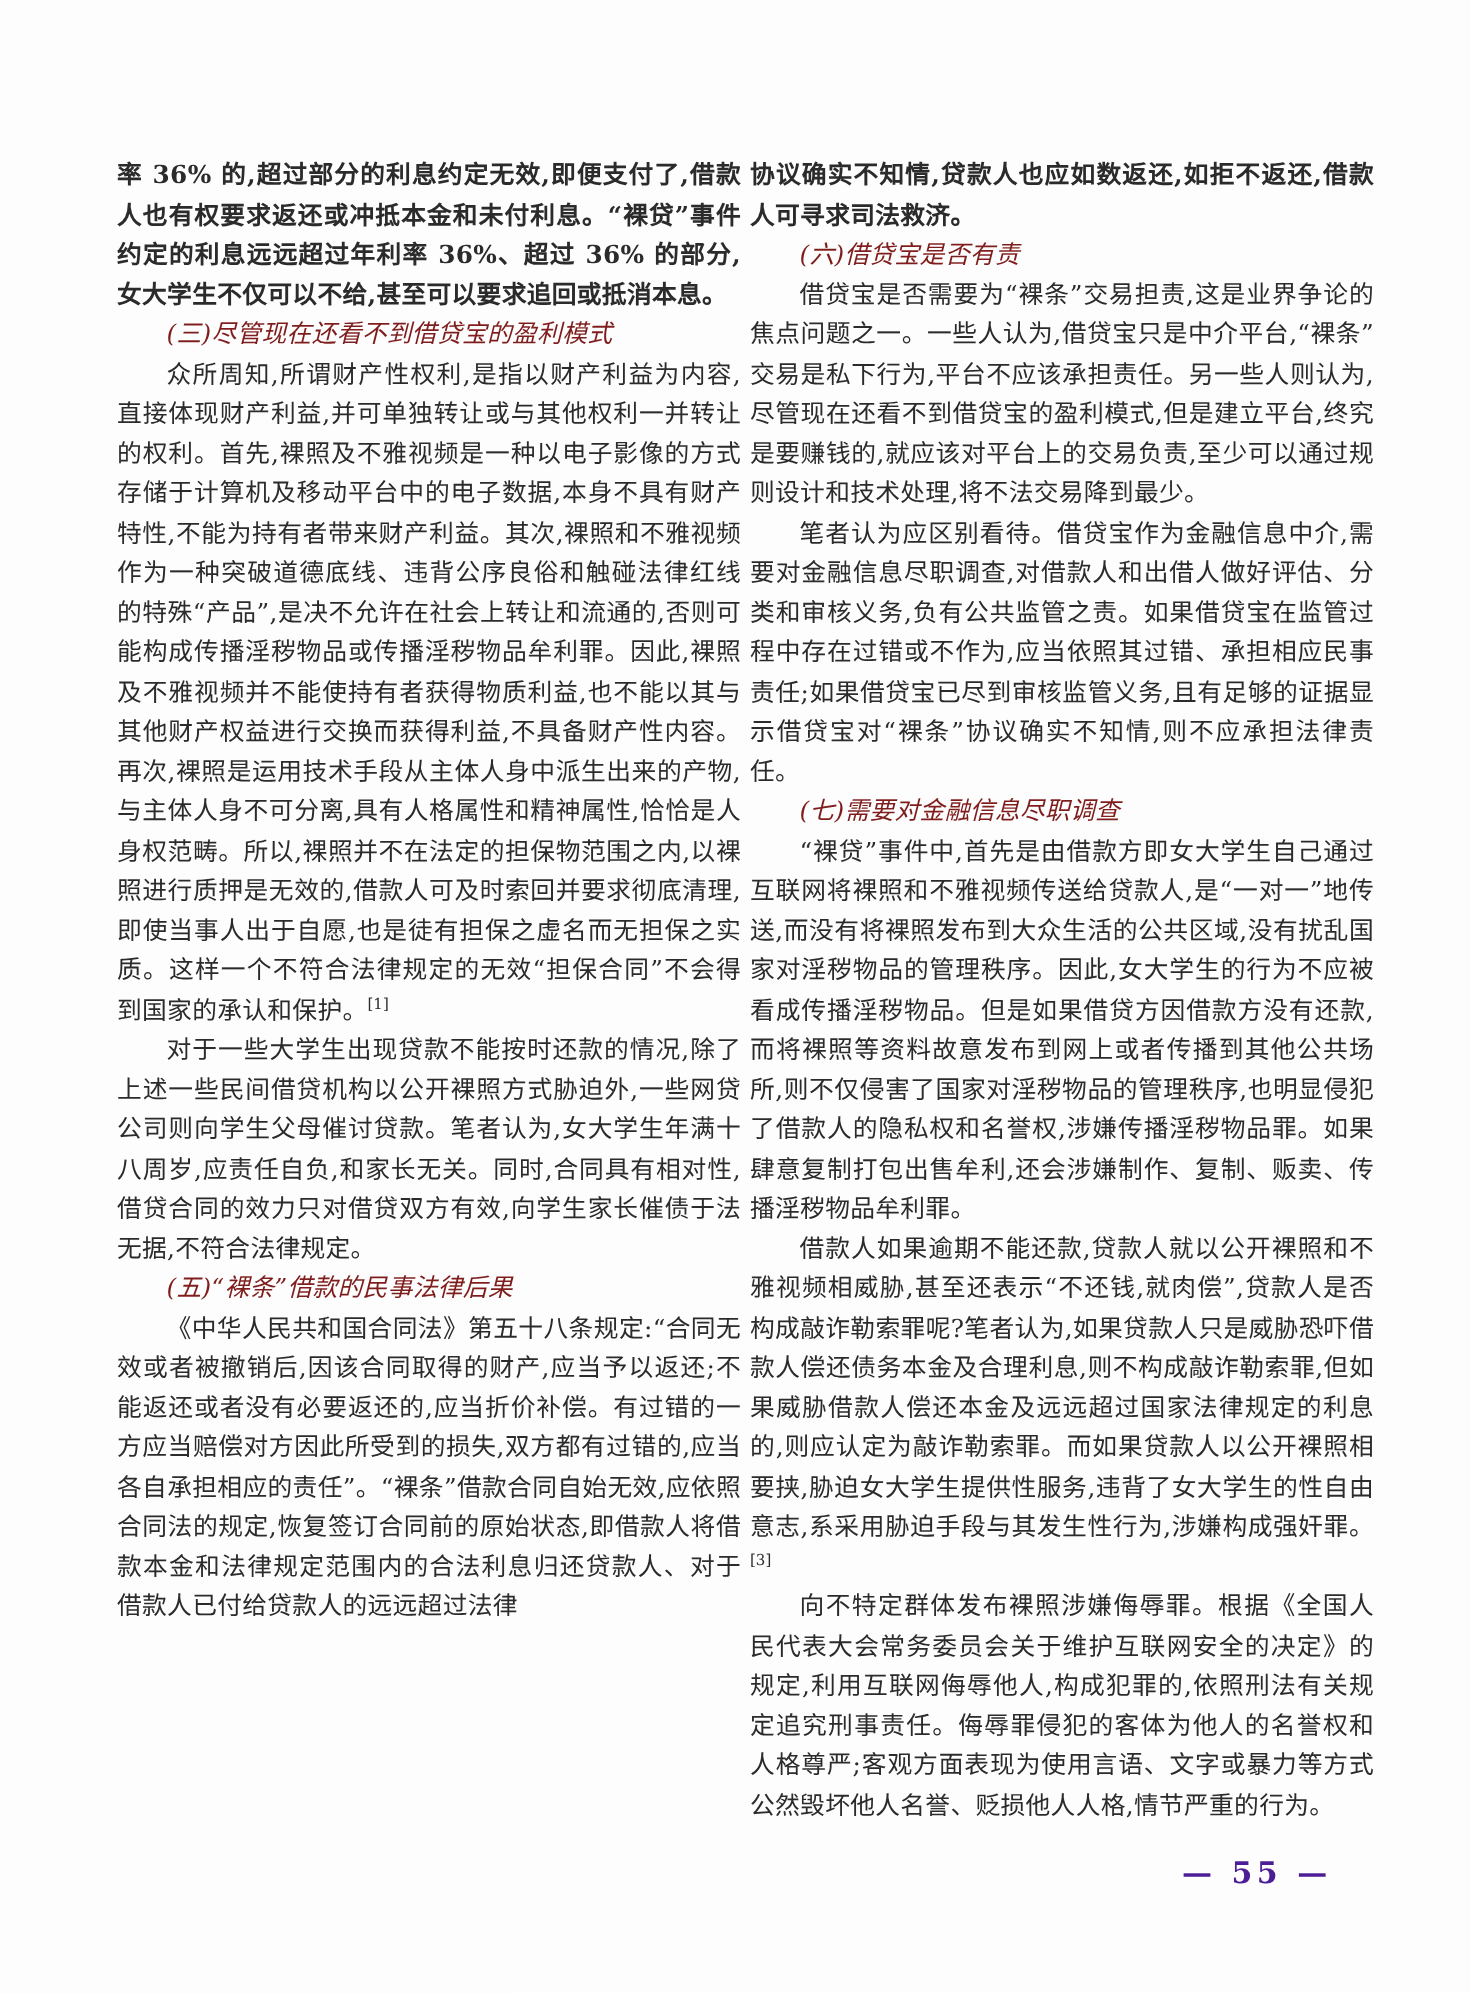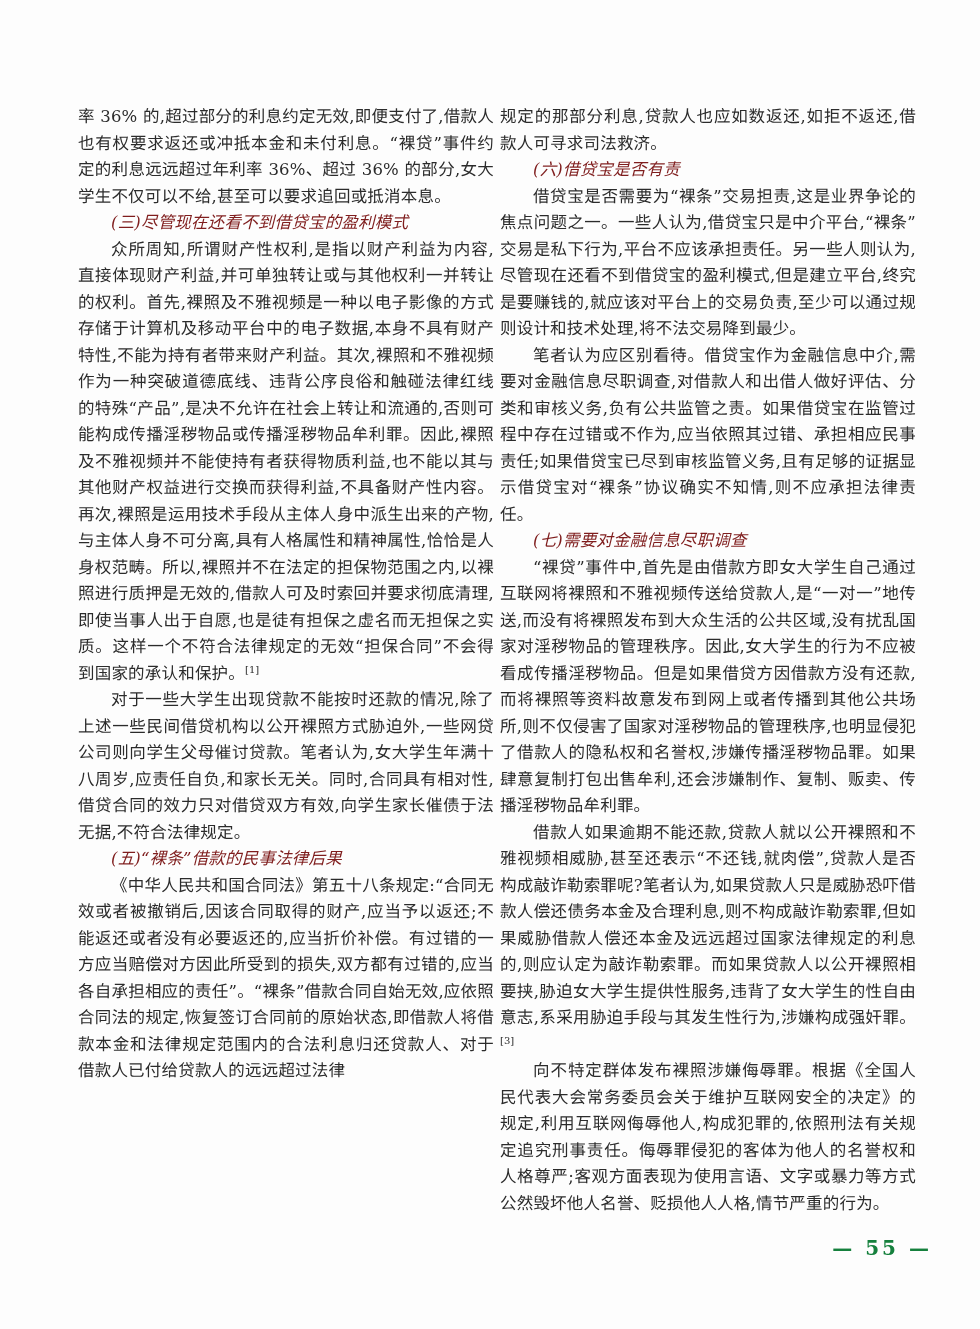--- a/index.html
+++ b/index.html
@@ -17,61 +17,61 @@
   }
   .col{width:416px;}
   .col p{
     margin:0;
     font-size:16.5px;
     line-height:26.5px;
     text-align:justify;
     letter-spacing:0.2px;
   }
   .body{text-indent:2em;}
-  .no-indent{text-indent:0;}
+  .no-indent{text-indent:0;font-weight:bold;}
   .heading{
     text-indent:2em;
     font-style:italic;
     font-size:16px;
     color:#7f1d1d;
     letter-spacing:0.8px;
   }
   sup.fn{
     font-size:10px;
     line-height:0;
     vertical-align:super;
     letter-spacing:0;
   }
   .footer{
     position:absolute;top:1236px;left:788px;width:144px;
-    text-align:right;
+    text-align:left;
     font-weight:bold;
     font-size:20px;
     letter-spacing:3px;
-    color:#15803d;
+    color:#4c1d95;
   }
 </style>
 </head>
 <body>
 
 <div class="page">
 
   <div class="columns">
 
     <div class="col">
       <p class="body no-indent"><span>率 36% 的,超过部分的利息约定无效,即便支付了,借款人也有权要求返还或冲抵本金和未付利息。“裸贷”事件约定的利息远远超过年利率 36%、超过 36% 的部分,女大学生不仅可以不给,甚至可以要求追回或抵消本息。</span></p>
       <p class="heading"><span>(三)尽管现在还看不到借贷宝的盈利模式</span></p>
       <p class="body"><span>众所周知,所谓财产性权利,是指以财产利益为内容,直接体现财产利益,并可单独转让或与其他权利一并转让的权利。首先,裸照及不雅视频是一种以电子影像的方式存储于计算机及移动平台中的电子数据,本身不具有财产特性,不能为持有者带来财产利益。其次,裸照和不雅视频作为一种突破道德底线、违背公序良俗和触碰法律红线的特殊“产品”,是决不允许在社会上转让和流通的,否则可能构成传播淫秽物品或传播淫秽物品牟利罪。因此,裸照及不雅视频并不能使持有者获得物质利益,也不能以其与其他财产权益进行交换而获得利益,不具备财产性内容。再次,裸照是运用技术手段从主体人身中派生出来的产物,与主体人身不可分离,具有人格属性和精神属性,恰恰是人身权范畴。所以,裸照并不在法定的担保物范围之内,以裸照进行质押是无效的,借款人可及时索回并要求彻底清理,即使当事人出于自愿,也是徒有担保之虚名而无担保之实质。这样一个不符合法律规定的无效“担保合同”不会得到国家的承认和保护。</span><sup class="fn">[1]</sup></p>
       <p class="body"><span>对于一些大学生出现贷款不能按时还款的情况,除了上述一些民间借贷机构以公开裸照方式胁迫外,一些网贷公司则向学生父母催讨贷款。笔者认为,女大学生年满十八周岁,应责任自负,和家长无关。同时,合同具有相对性,借贷合同的效力只对借贷双方有效,向学生家长催债于法无据,不符合法律规定。</span></p>
       <p class="heading"><span>(五)“裸条”借款的民事法律后果</span></p>
       <p class="body"><span>《中华人民共和国合同法》第五十八条规定:“合同无效或者被撤销后,因该合同取得的财产,应当予以返还;不能返还或者没有必要返还的,应当折价补偿。有过错的一方应当赔偿对方因此所受到的损失,双方都有过错的,应当各自承担相应的责任”。“裸条”借款合同自始无效,应依照合同法的规定,恢复签订合同前的原始状态,即借款人将借款本金和法律规定范围内的合法利息归还贷款人、对于借款人已付给贷款人的远远超过法律</span></p>
     </div>
 
     <div class="col">
-      <p class="body no-indent"><span>规定的那部分利息,贷款人也应如数返还,如拒不返还,借款人可寻求司法救济。</span></p>
+      <p class="body no-indent"><span>协议确实不知情,贷款人也应如数返还,如拒不返还,借款人可寻求司法救济。</span></p>
       <p class="heading"><span>(六)借贷宝是否有责</span></p>
       <p class="body"><span>借贷宝是否需要为“裸条”交易担责,这是业界争论的焦点问题之一。一些人认为,借贷宝只是中介平台,“裸条”交易是私下行为,平台不应该承担责任。另一些人则认为,尽管现在还看不到借贷宝的盈利模式,但是建立平台,终究是要赚钱的,就应该对平台上的交易负责,至少可以通过规则设计和技术处理,将不法交易降到最少。</span></p>
       <p class="body"><span>笔者认为应区别看待。借贷宝作为金融信息中介,需要对金融信息尽职调查,对借款人和出借人做好评估、分类和审核义务,负有公共监管之责。如果借贷宝在监管过程中存在过错或不作为,应当依照其过错、承担相应民事责任;如果借贷宝已尽到审核监管义务,且有足够的证据显示借贷宝对“裸条”协议确实不知情,则不应承担法律责任。</span></p>
       <p class="heading"><span>(七)需要对金融信息尽职调查</span></p>
       <p class="body"><span>“裸贷”事件中,首先是由借款方即女大学生自己通过互联网将裸照和不雅视频传送给贷款人,是“一对一”地传送,而没有将裸照发布到大众生活的公共区域,没有扰乱国家对淫秽物品的管理秩序。因此,女大学生的行为不应被看成传播淫秽物品。但是如果借贷方因借款方没有还款,而将裸照等资料故意发布到网上或者传播到其他公共场所,则不仅侵害了国家对淫秽物品的管理秩序,也明显侵犯了借款人的隐私权和名誉权,涉嫌传播淫秽物品罪。如果肆意复制打包出售牟利,还会涉嫌制作、复制、贩卖、传播淫秽物品牟利罪。</span></p>
       <p class="body"><span>借款人如果逾期不能还款,贷款人就以公开裸照和不雅视频相威胁,甚至还表示“不还钱,就肉偿”,贷款人是否构成敲诈勒索罪呢?笔者认为,如果贷款人只是威胁恐吓借款人偿还债务本金及合理利息,则不构成敲诈勒索罪,但如果威胁借款人偿还本金及远远超过国家法律规定的利息的,则应认定为敲诈勒索罪。而如果贷款人以公开裸照相要挟,胁迫女大学生提供性服务,违背了女大学生的性自由意志,系采用胁迫手段与其发生性行为,涉嫌构成强奸罪。</span><sup class="fn">[3]</sup></p>
       <p class="body"><span>向不特定群体发布裸照涉嫌侮辱罪。根据《全国人民代表大会常务委员会关于维护互联网安全的决定》的规定,利用互联网侮辱他人,构成犯罪的,依照刑法有关规定追究刑事责任。侮辱罪侵犯的客体为他人的名誉权和人格尊严;客观方面表现为使用言语、文字或暴力等方式公然毁坏他人名誉、贬损他人人格,情节严重的行为。</span></p>
     </div>
 
   </div>

